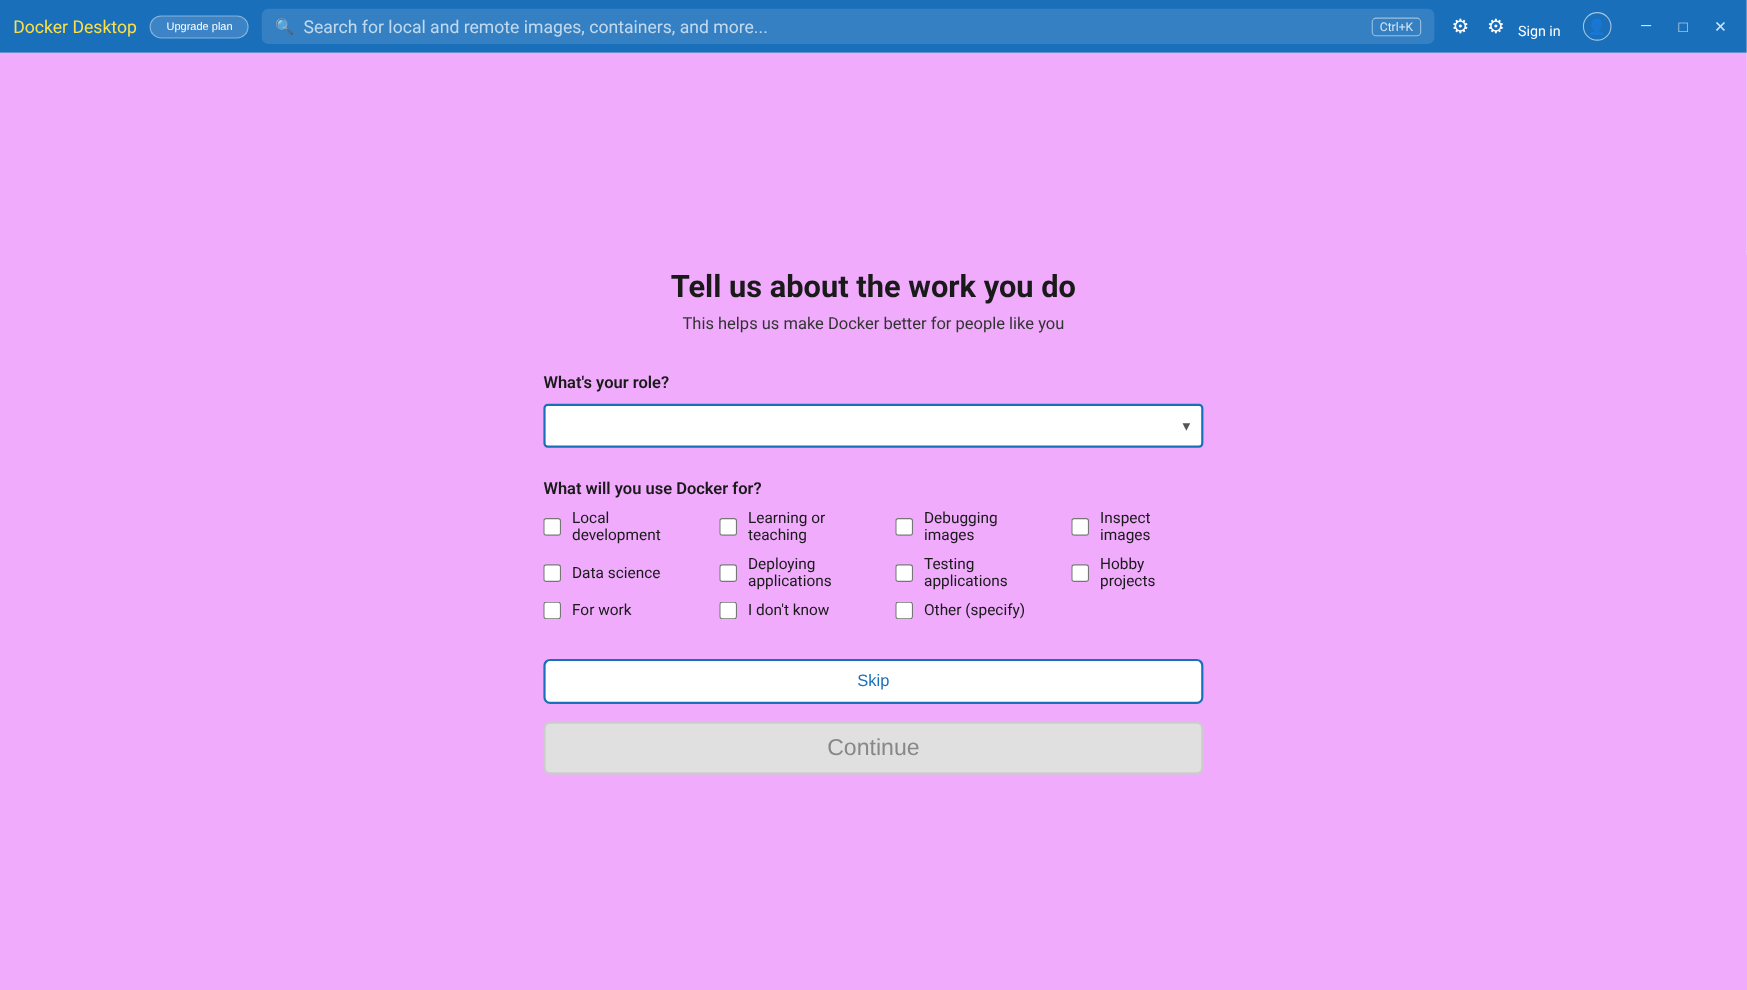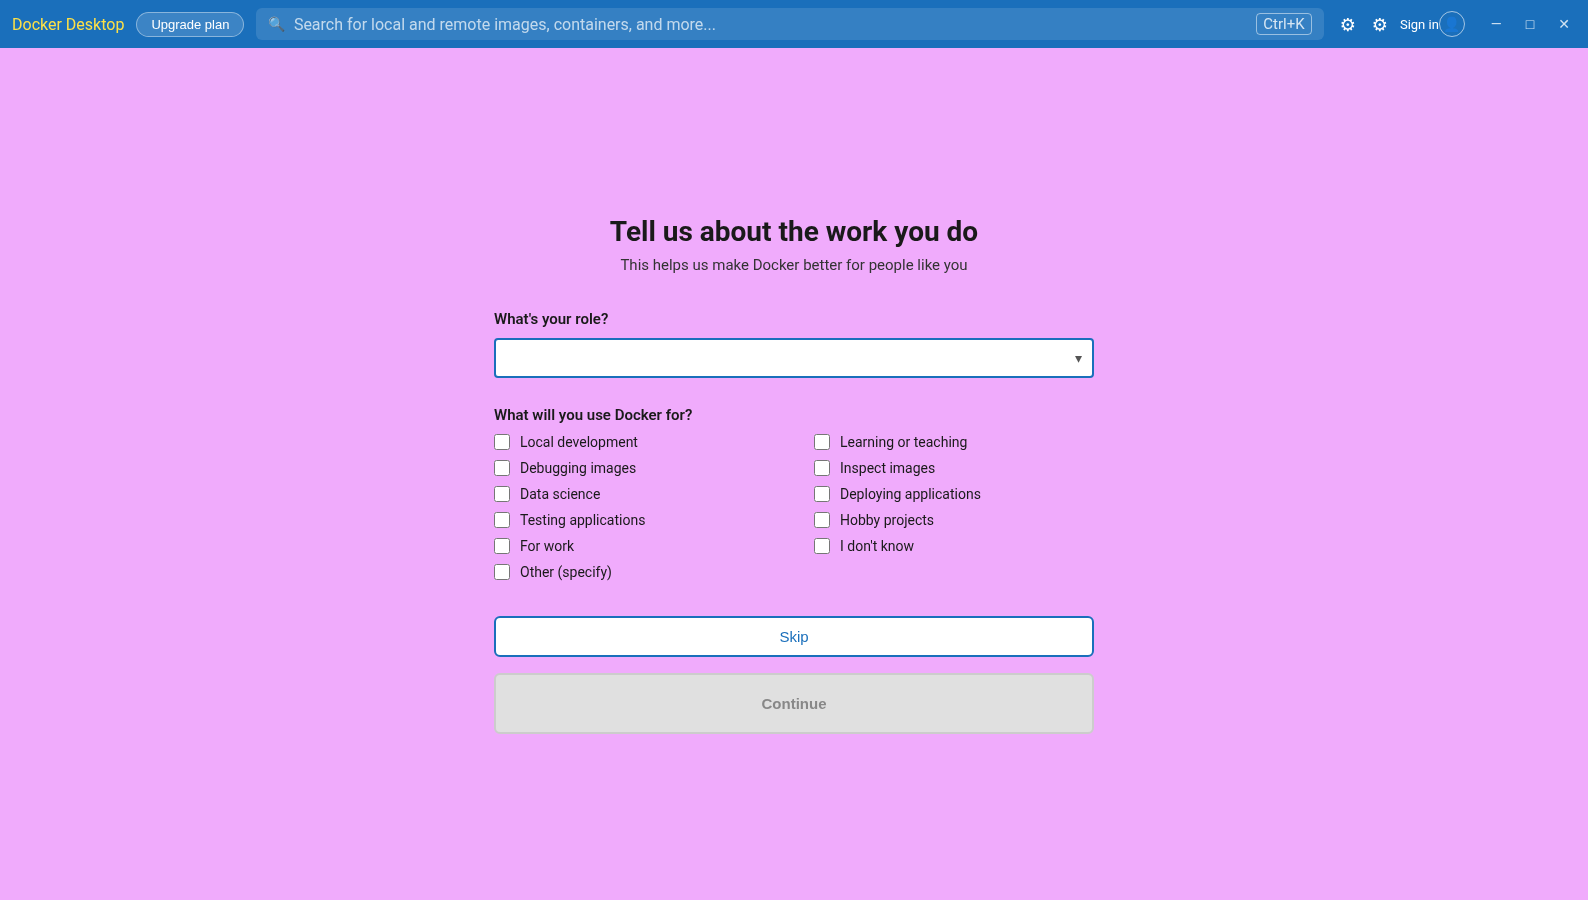--- a/index.html
+++ b/index.html
@@ -33,21 +33,21 @@
       font-size: 16px;
       white-space: nowrap;
     }
 
     .titlebar-upgrade {
       background: rgba(255,255,255,0.15);
       color: white;
       border: 1px solid rgba(255,255,255,0.4);
       border-radius: 20px;
       padding: 4px 14px;
-      font-size: 13px;
+      font-size: 10px;
       cursor: pointer;
       white-space: nowrap;
     }
 
     .titlebar-search {
       flex: 1;
       display: flex;
       align-items: center;
       background: rgba(255,255,255,0.12);
       border-radius: 6px;
@@ -65,21 +65,21 @@
     .titlebar-search-text {
       color: rgba(255,255,255,0.7);
       font-size: 16px;
       flex: 1;
     }
 
     .titlebar-search-shortcut {
       border: 1px solid rgba(255,255,255,0.5);
       border-radius: 4px;
       color: rgba(255,255,255,0.8);
-      font-size: 15px;
+      font-size: 11px;
       padding: 1px 6px;
     }
 
     .titlebar-right {
       display: flex;
       align-items: center;
       gap: 8px;
     }
 
     .titlebar-icon-btn {
@@ -87,22 +87,22 @@
       font-size: 18px;
       cursor: pointer;
       padding: 4px;
       display: flex;
       align-items: center;
       justify-content: center;
     }
 
     .titlebar-signin {
       display: flex;
-      align-items: center;
-      gap: 0;
+      align-items: flex-end;
+      gap: 20px;
       color: white;
       font-size: 13px;
       cursor: pointer;
     }
 
     .titlebar-signin-avatar {
       width: 26px;
       height: 26px;
       border-radius: 50%;
       border: 1px solid rgba(255,255,255,0.6);
@@ -193,21 +193,21 @@
       right: 12px;
       top: 50%;
       transform: translateY(-50%);
       color: #555;
       pointer-events: none;
       font-size: 14px;
     }
 
     .checkbox-grid {
       display: grid;
-      grid-template-columns: 1fr 1fr;
+      grid-template-columns: 1fr 1fr 1fr 1fr;
       gap: 10px 40px;
       text-align: left;
     }
 
     .checkbox-item {
       display: flex;
       align-items: center;
       gap: 10px;
       cursor: pointer;
     }
@@ -239,27 +239,27 @@
       border: 2px solid #1a6fbb;
       border-radius: 6px;
       background: white;
       color: #1a6fbb;
       font-size: 15px;
       font-weight: 500;
       cursor: pointer;
     }
 
     .btn-continue {
-      padding: 20px 32px;
+      padding: 10px 32px;
       border: 2px solid #ccc;
       border-radius: 6px;
       background: #e0e0e0;
       color: #888;
-      font-size: 15px;
-      font-weight: 700;
+      font-size: 21px;
+      font-weight: 400;
       cursor: not-allowed;
     }
   </style>
 </head>
 <body>
 
 <div class="titlebar">
   <span class="titlebar-logo">Docker Desktop</span>
   <button class="titlebar-upgrade">Upgrade plan</button>
   <div class="titlebar-search">

